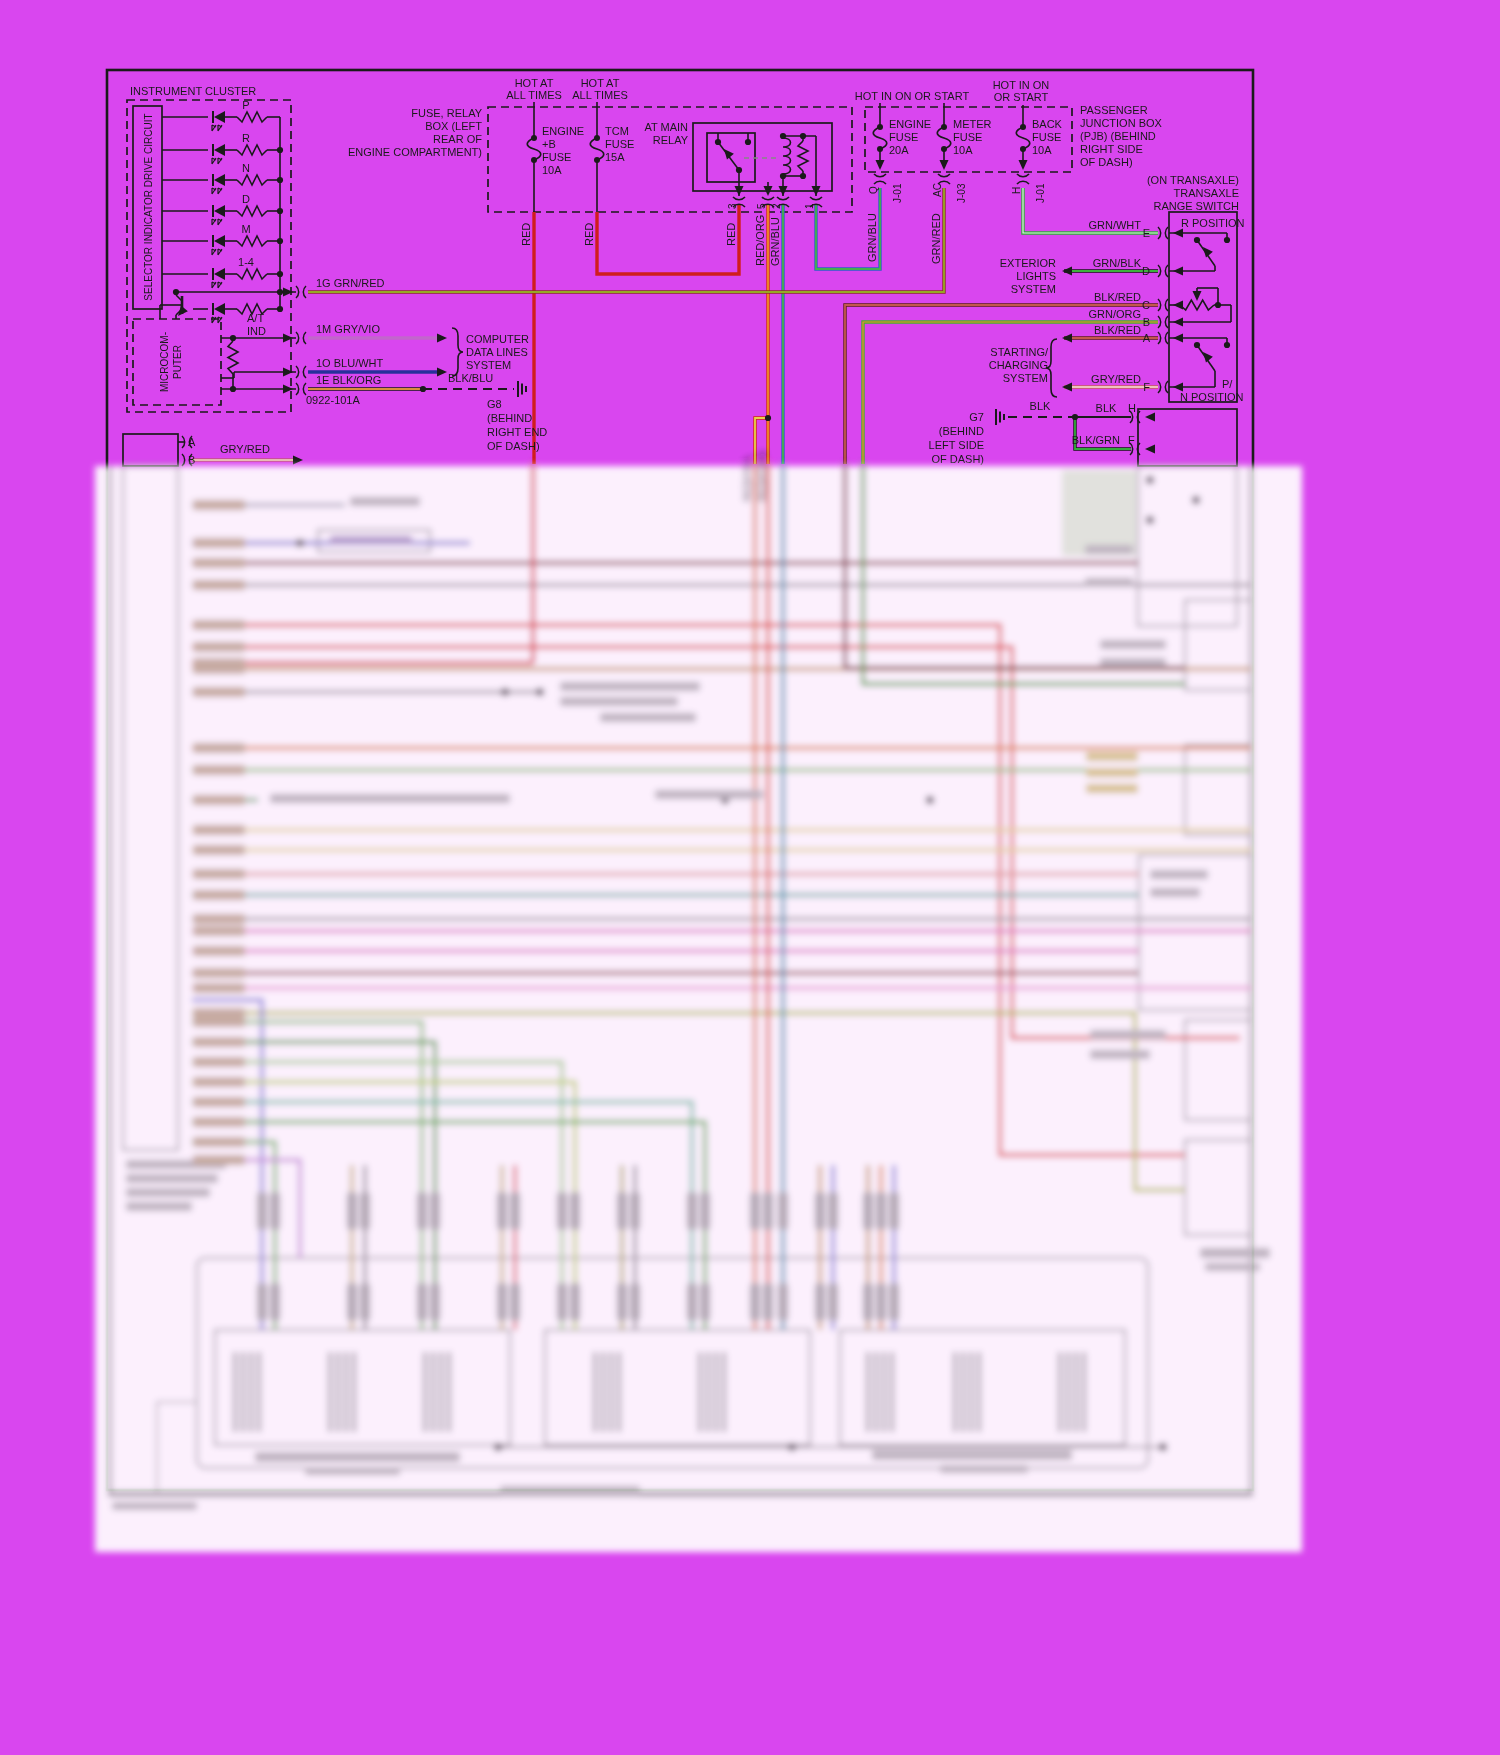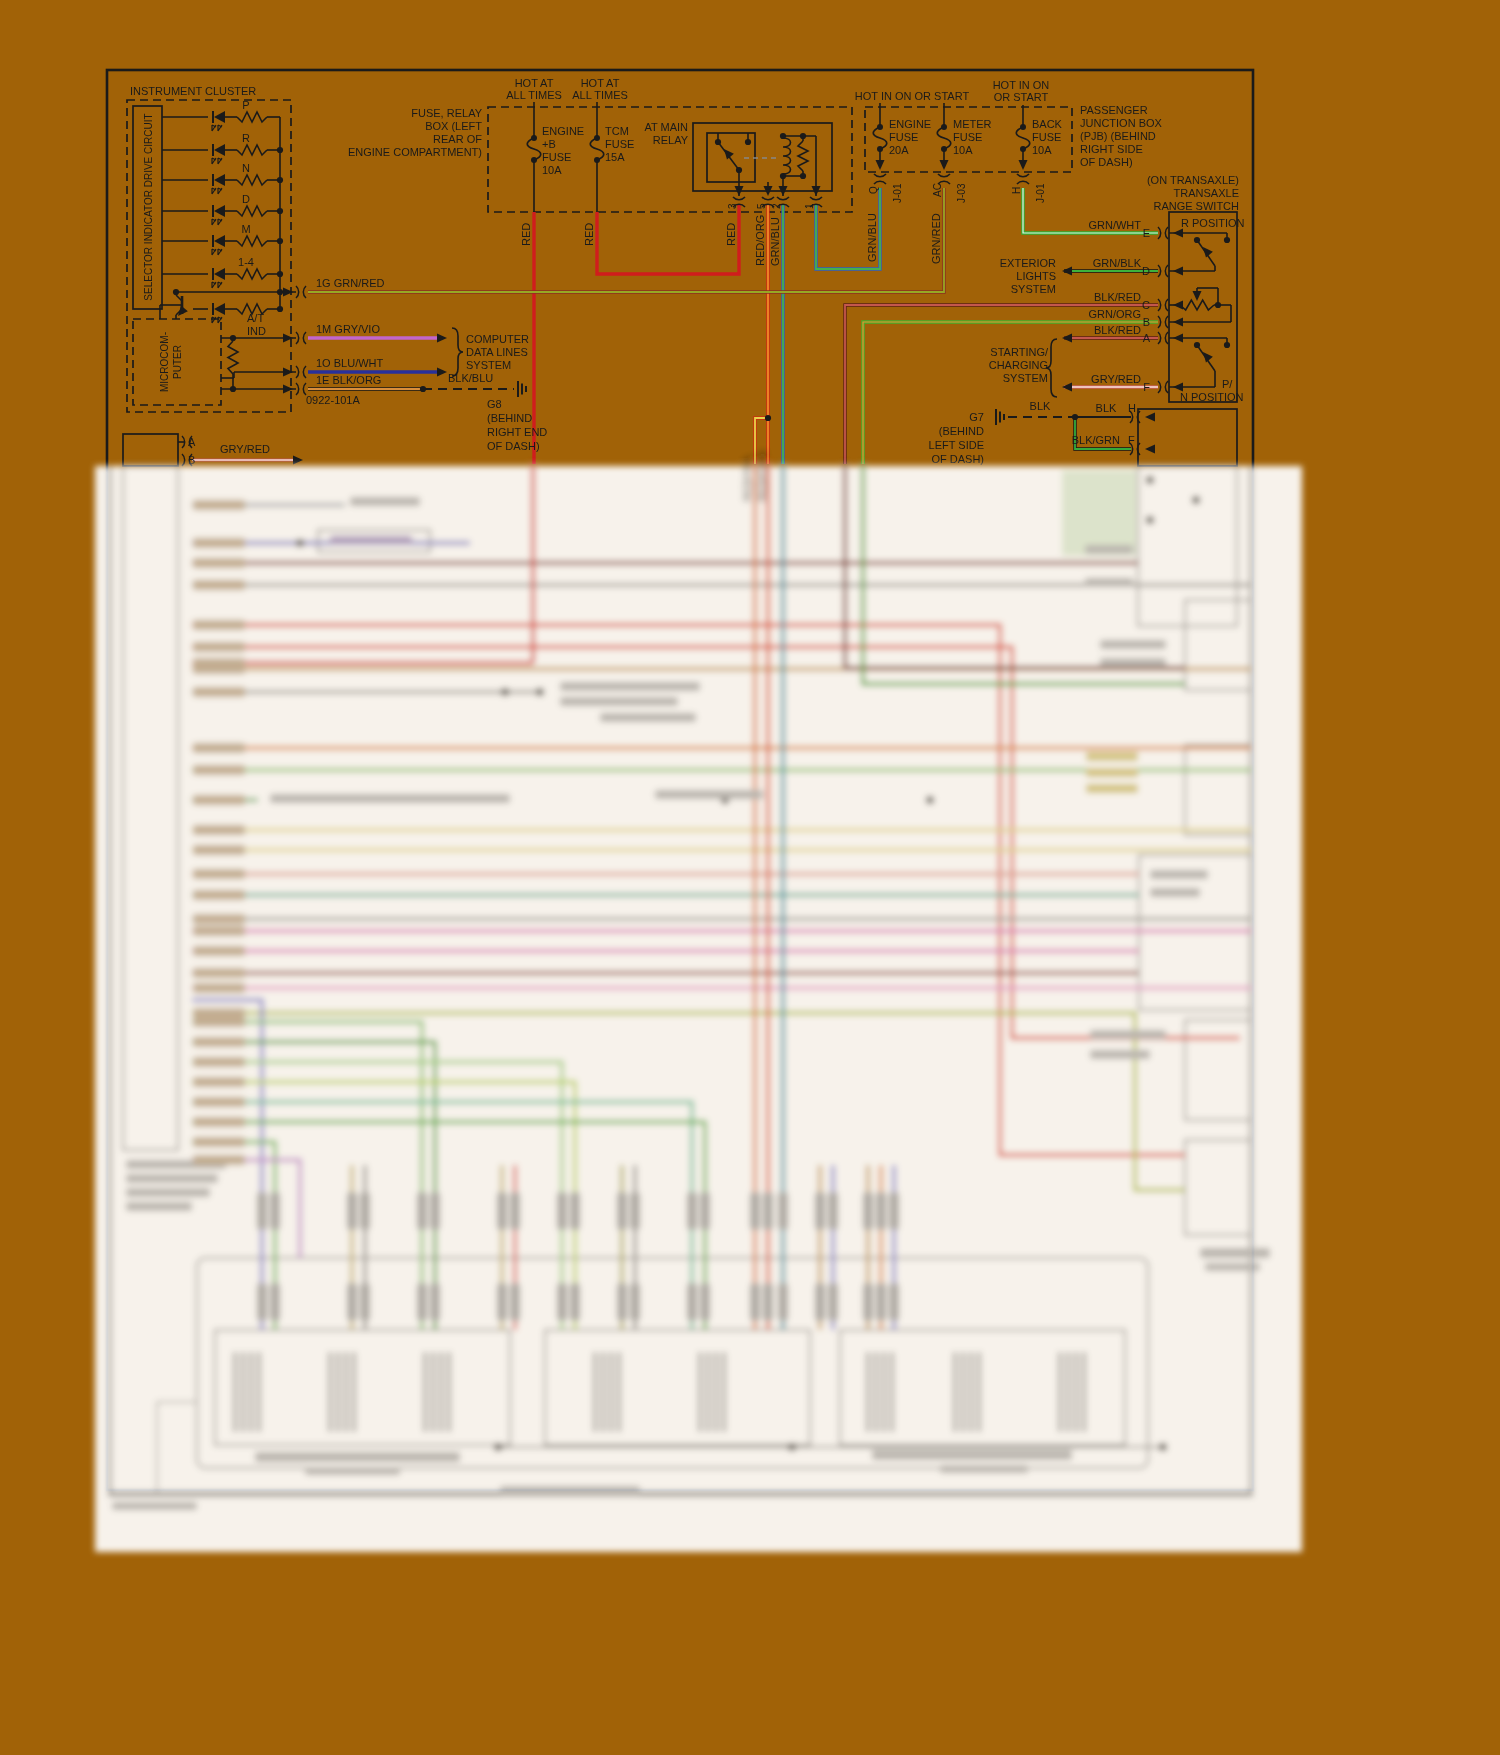--- a/index.html
+++ b/index.html
@@ -1,16 +1,16 @@
 <!DOCTYPE html>
 <html><head>
 <meta charset="utf-8">
 <style>
   html,body{margin:0;padding:0;background:#fff;}
-  .page{width:1500px;height:1755px;position:relative;background:#a16207;font-family:"Liberation Sans",sans-serif;}
+  .page{width:1500px;height:1755px;position:relative;background:#d946ef;font-family:"Liberation Sans",sans-serif;}
   svg{display:block}
   text{fill:#1a1a1a;font-family:"Liberation Sans",sans-serif;}
 </style>
 </head>
 <body>
 
 <div class="page">
   <svg id="svg" width="1500" height="1755" viewBox="0 0 1500 1755" xmlns="http://www.w3.org/2000/svg">
     <defs>
       <filter id="blurf" x="-3%" y="-3%" width="106%" height="106%">

